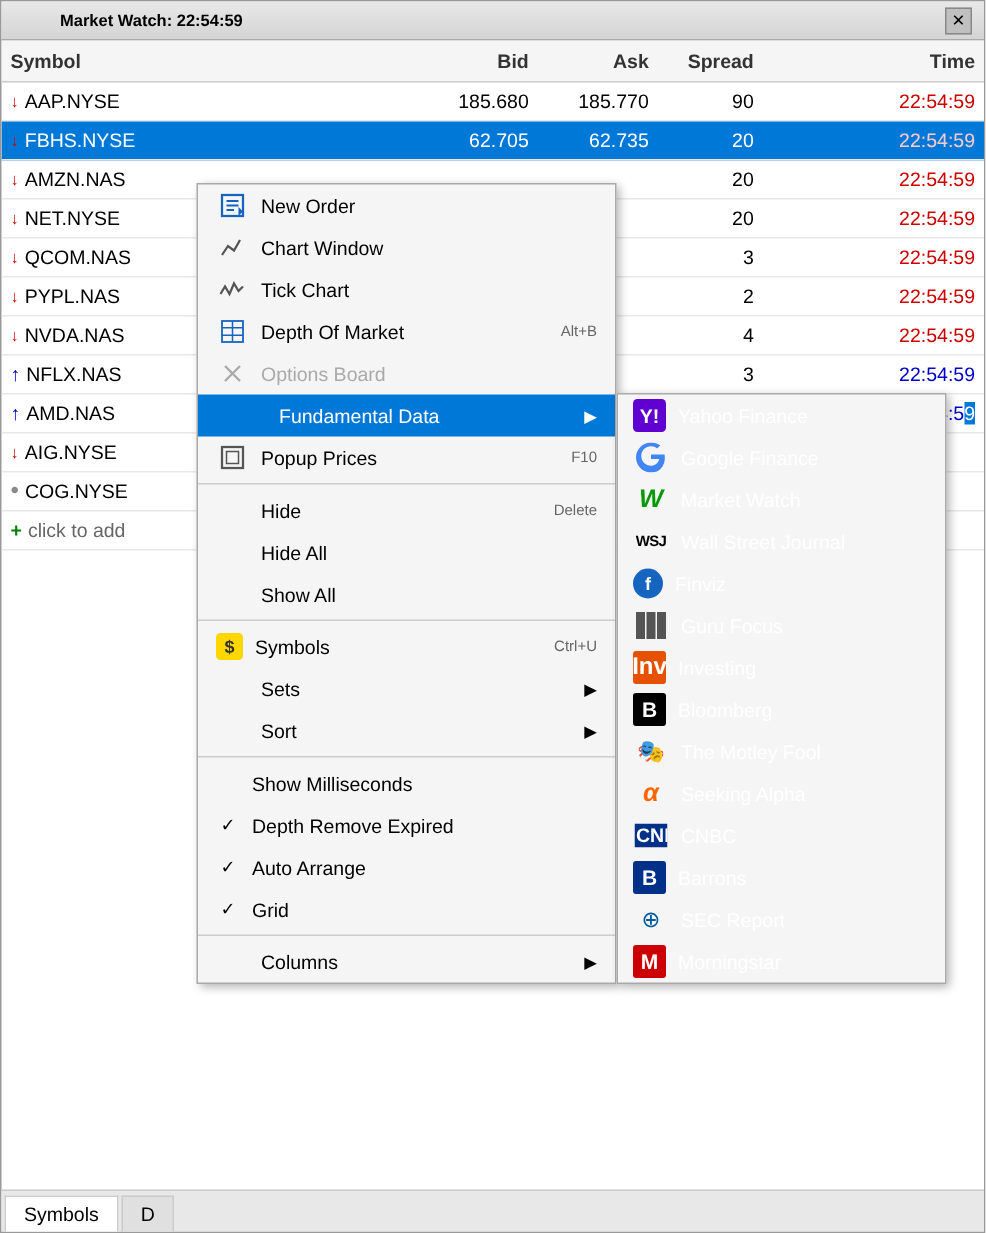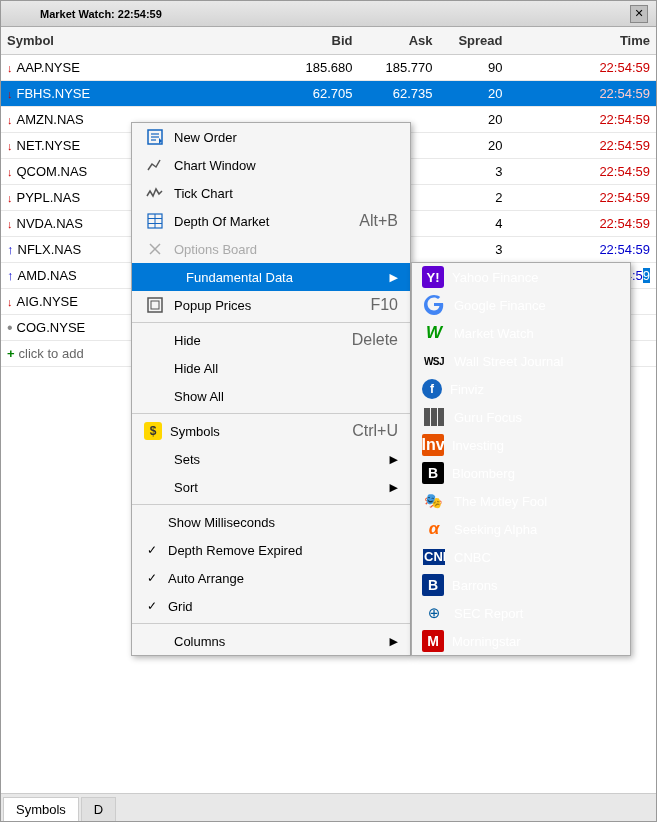--- a/index.html
+++ b/index.html
@@ -28,21 +28,21 @@
     .arrow-down { color: #cc0000; font-size: 11px; }
     .dot { color: #888; font-size: 16px; line-height: 1; }
 
     
     .context-menu { position: absolute; top: 95px; left: 130px; background: #f5f5f5; border: 1px solid #aaa; box-shadow: 2px 2px 6px rgba(0,0,0,0.3); width: 280px; z-index: 100; }
     .menu-item { display: flex; align-items: center; padding: 5px 12px; cursor: pointer; position: relative; gap: 8px; color: #000; height: 28px; }
     .menu-item.highlighted { background: #0078d7; color: #fff; padding-left: 24px; }
     .menu-item.disabled { color: #aaa; cursor: default; }
     .menu-separator { height: 1px; background: #ccc; margin: 3px 0; }
     .menu-item-label { flex: 1; }
-    .menu-item-shortcut { color: #666; font-size: 16px; margin-left: auto; }
+    .menu-item-shortcut { color: #666; font-size: 10px; margin-left: auto; }
     .menu-arrow { margin-left: auto; font-size: 11px; }
     .menu-checkmark { width: 16px; text-align: center; font-size: 12px; }
     .menu-icon { width: 22px; height: 22px; display: flex; align-items: center; justify-content: center; }
 
     
     .submenu { position: absolute; top: -1px; left: 279px; background: #f5f5f5; border: 1px solid #aaa; box-shadow: 2px 2px 6px rgba(0,0,0,0.3); width: 220px; z-index: 200; }
     .submenu-item { display: flex; align-items: center; padding: 5px 10px; cursor: pointer; gap: 8px; height: 28px; }
     .submenu-icon { width: 24px; height: 24px; display: flex; align-items: center; justify-content: center; font-size: 14px; border-radius: 3px; }
 
     

